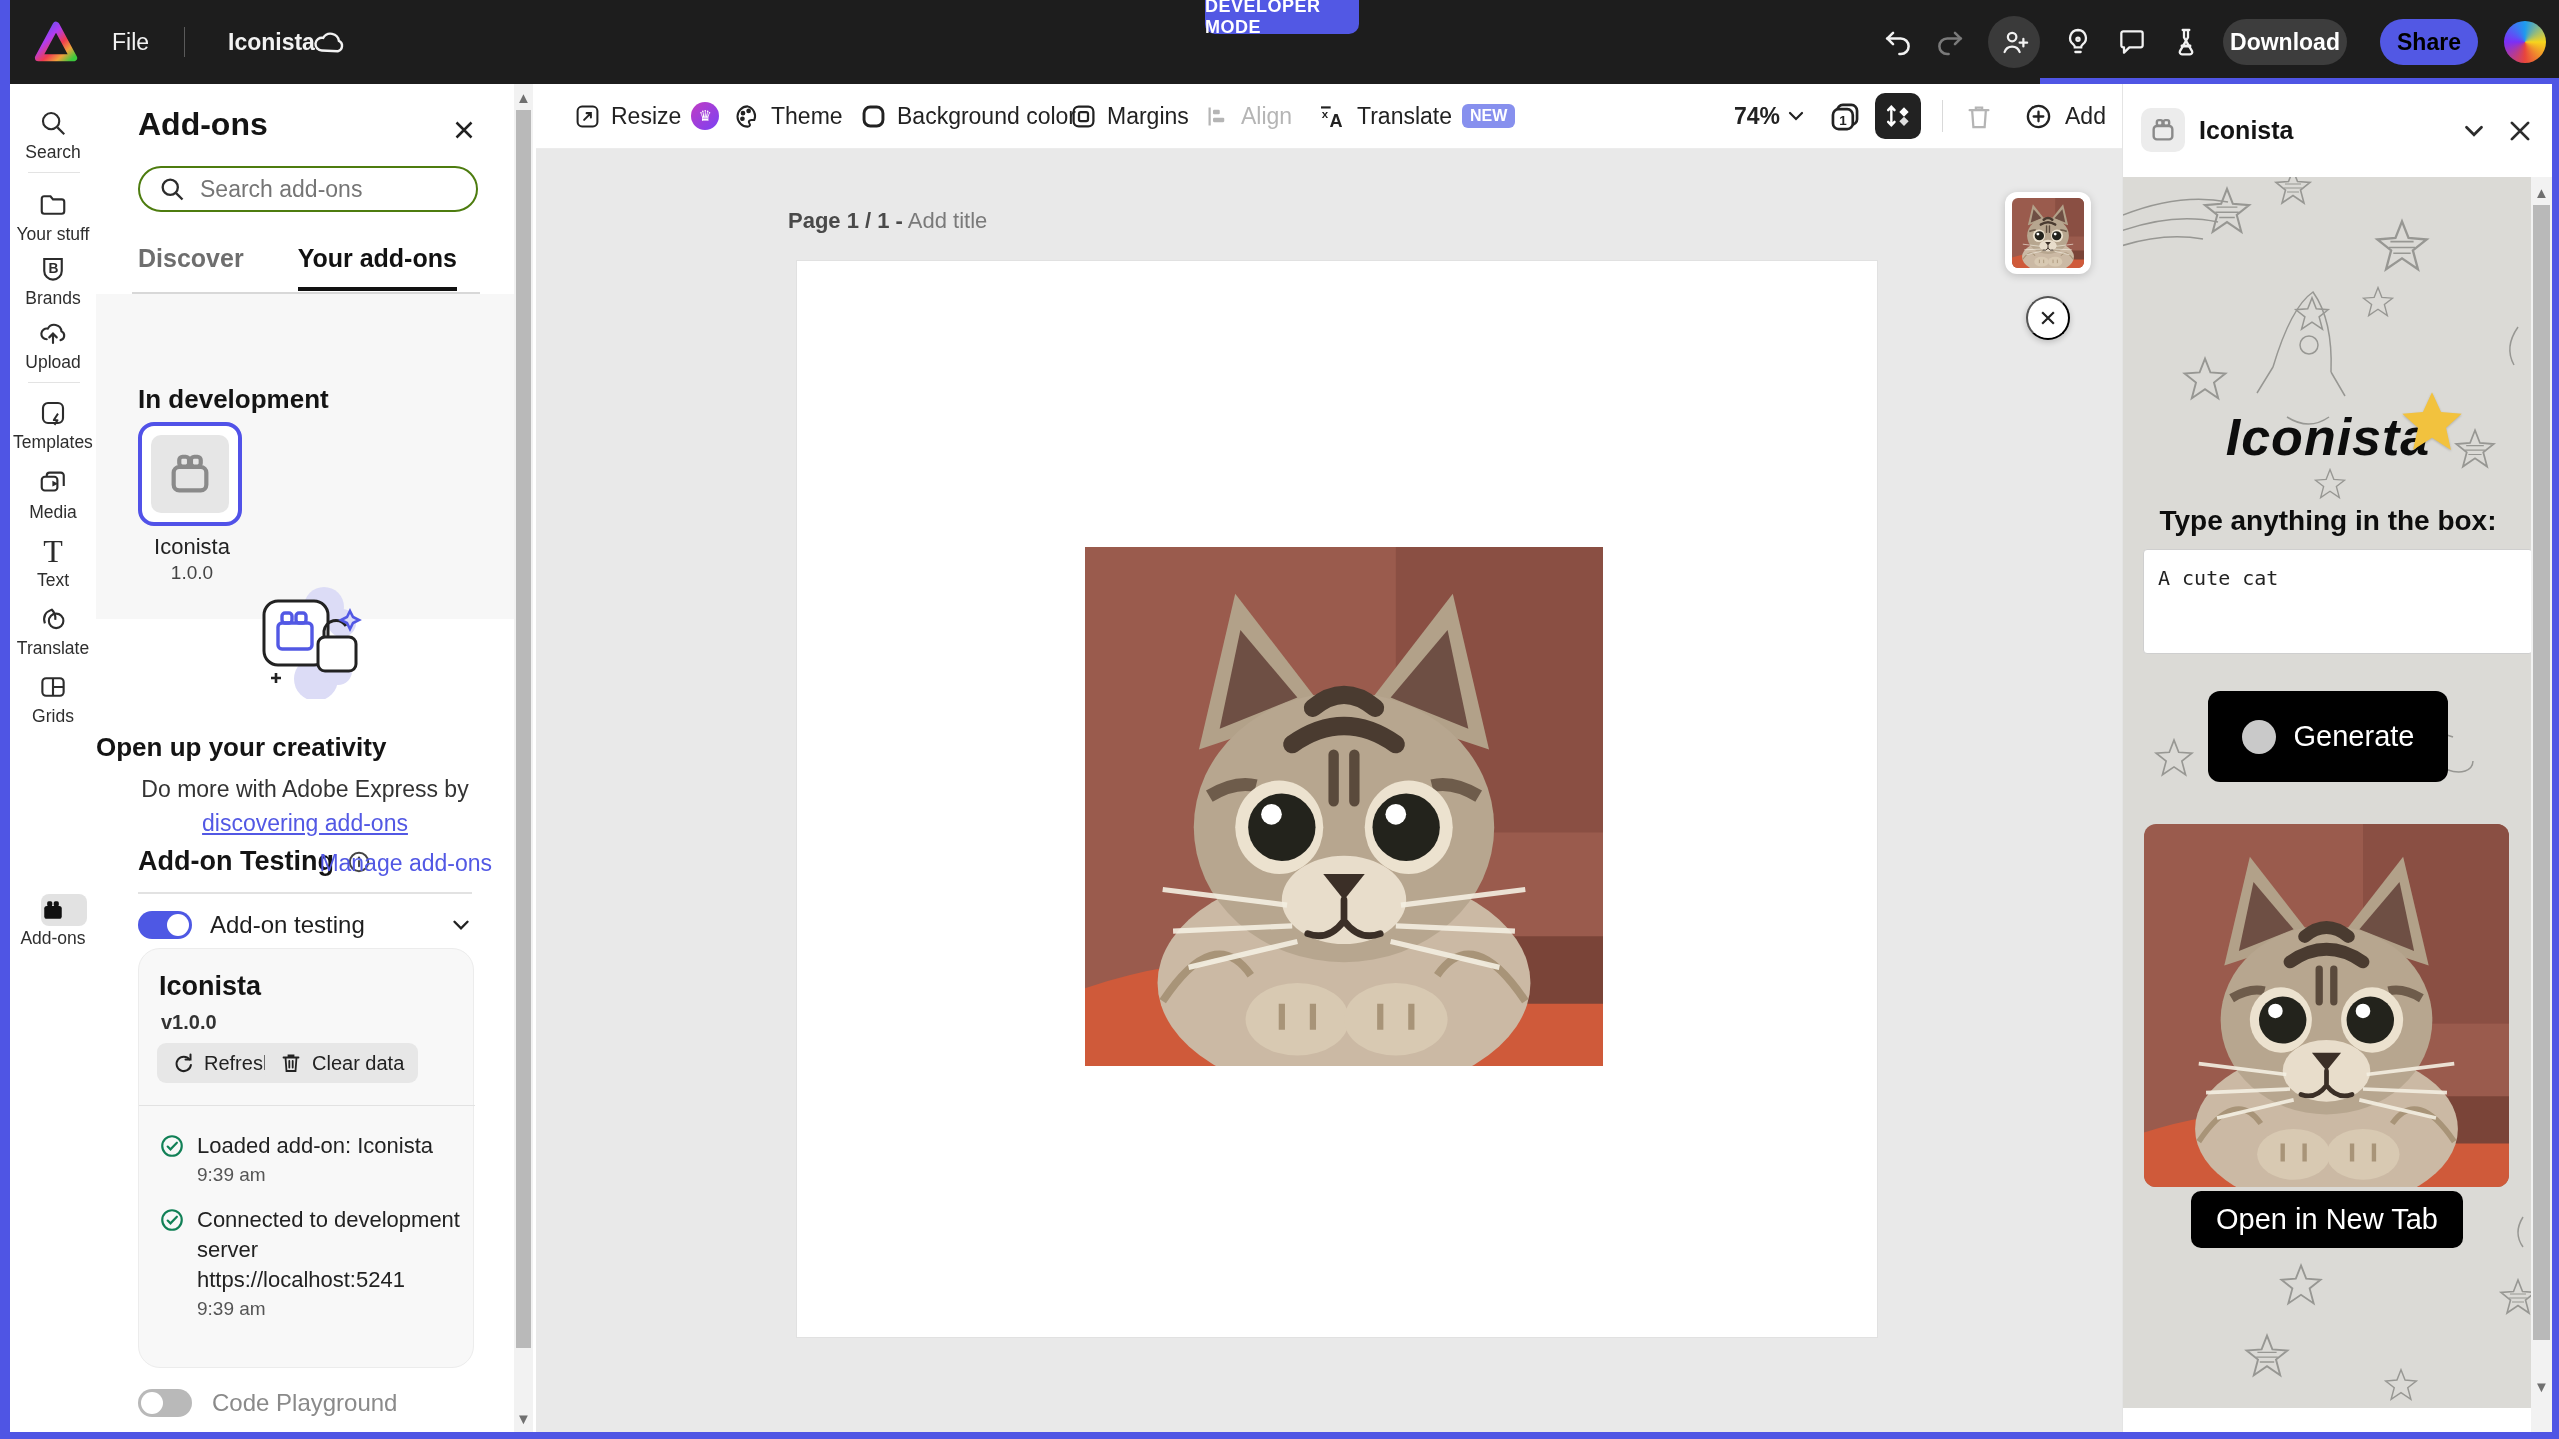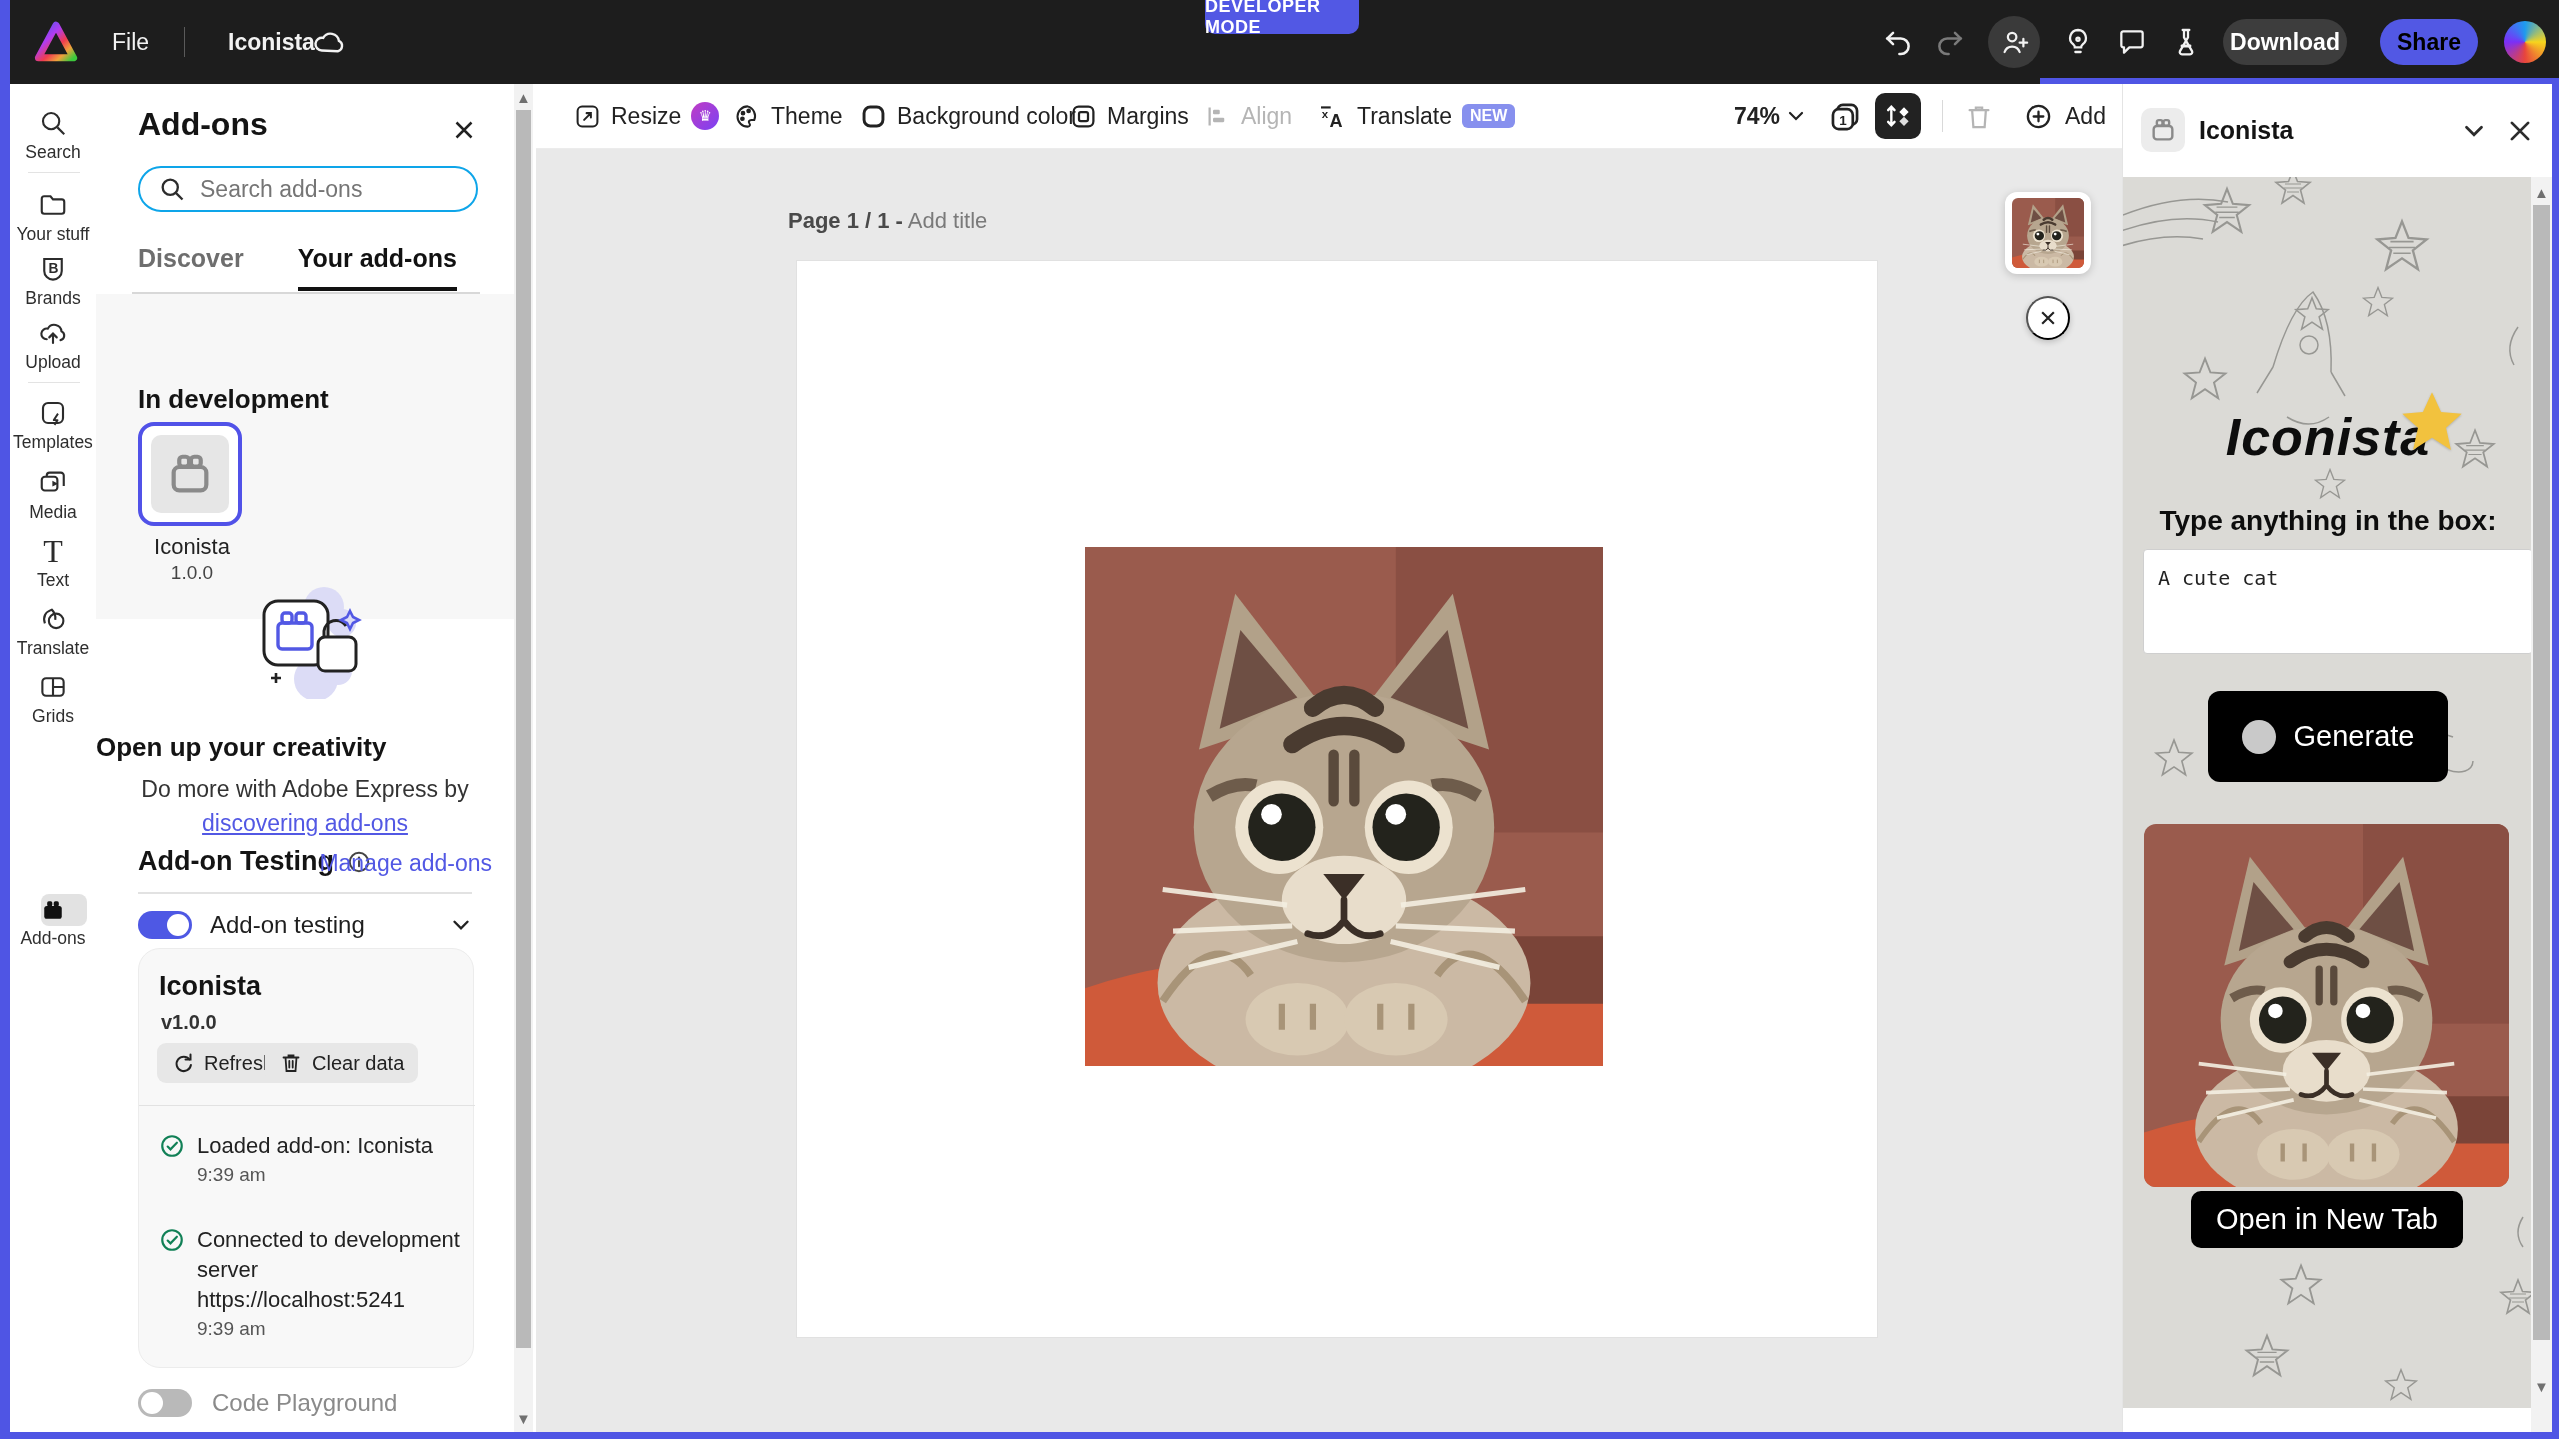--- a/index.html
+++ b/index.html
@@ -26,21 +26,21 @@
   .rail{position:absolute;left:10px;top:84px;width:86px;height:1348px;background:#fff;z-index:10;}
   .rail-item{position:absolute;left:0;width:86px;text-align:center;cursor:pointer;}
   .rail-item .ric{margin:0 auto;width:30px;height:30px;color:#2c2c2c;}
   .rail-item .rlabel{font-size:17.5px;color:#2e2e2e;margin-top:4px;white-space:nowrap;}
   .rail-div{position:absolute;left:18px;width:52px;height:1px;background:#e3e3e3;}
   .rail-active-bg{position:absolute;left:31px;width:46px;height:32px;background:#e2e2e2;border-radius:8px;}
   
   .panel{position:absolute;left:96px;top:84px;width:440px;height:1348px;background:#fff;z-index:9;}
   .pan-title{position:absolute;left:42px;top:22px;font-size:32px;font-weight:800;color:#141414;}
   .pan-close{position:absolute;left:352px;top:30px;width:32px;height:32px;color:#222;}
-  .search-pill{position:absolute;left:42px;top:82px;width:340px;height:46px;border:2px solid #0ea5e9;
+  .search-pill{position:absolute;left:42px;top:82px;width:340px;height:46px;border:2px solid #4d7c0f;
       border-radius:26px;display:flex;align-items:center;gap:12px;padding:0 18px;box-sizing:border-box;background:#fff;}
   .search-pill input{border:none;outline:none;font-size:23px;color:#333;width:250px;background:transparent;
       font-family:"Liberation Sans",sans-serif;}
   .tabs{position:absolute;left:42px;top:160px;width:340px;display:flex;gap:54px;font-size:25px;}
   .tab{padding-bottom:14px;cursor:pointer;color:#6e6e6e;font-weight:700;}
   .tab.active{color:#111;border-bottom:4px solid #111;}
   .tab-track{position:absolute;left:36px;top:208px;width:348px;height:2px;background:#d8d8d8;}
   .grey-sec{position:absolute;left:0;top:210px;width:418px;height:325px;background:#f7f7f7;}
   .indev{position:absolute;left:42px;top:90px;font-size:26px;font-weight:800;color:#141414;}
   .dev-card{position:absolute;left:42px;top:128px;width:96px;height:96px;border:4px solid #5152e8;border-radius:16px;
@@ -420,21 +420,21 @@
       <div class="log" style="top:182px">
         <svg class="ck" viewBox="0 0 24 24" fill="none" stroke="currentColor" stroke-width="2" stroke-linecap="round">
           <circle cx="12" cy="12" r="9"></circle>
             <path d="M8 12.5 l2.6 2.6 L16.5 9"></path>
         </svg>
         <div>
           <div class="lt">Loaded add-on: Iconista</div>
           <div class="ls">9:39 am</div>
         </div>
       </div>
-      <div class="log" style="top:276px">
+      <div class="log" style="top:256px">
         <svg class="ck" viewBox="0 0 24 24" fill="none" stroke="currentColor" stroke-width="2" stroke-linecap="round">
           <circle cx="12" cy="12" r="9"></circle>
             <path d="M8 12.5 l2.6 2.6 L16.5 9"></path>
         </svg>
         <div>
           <div class="lt">Connected to development server</div>
           <div class="lt">https://localhost:5241</div>
           <div class="ls">9:39 am</div>
         </div>
       </div>

